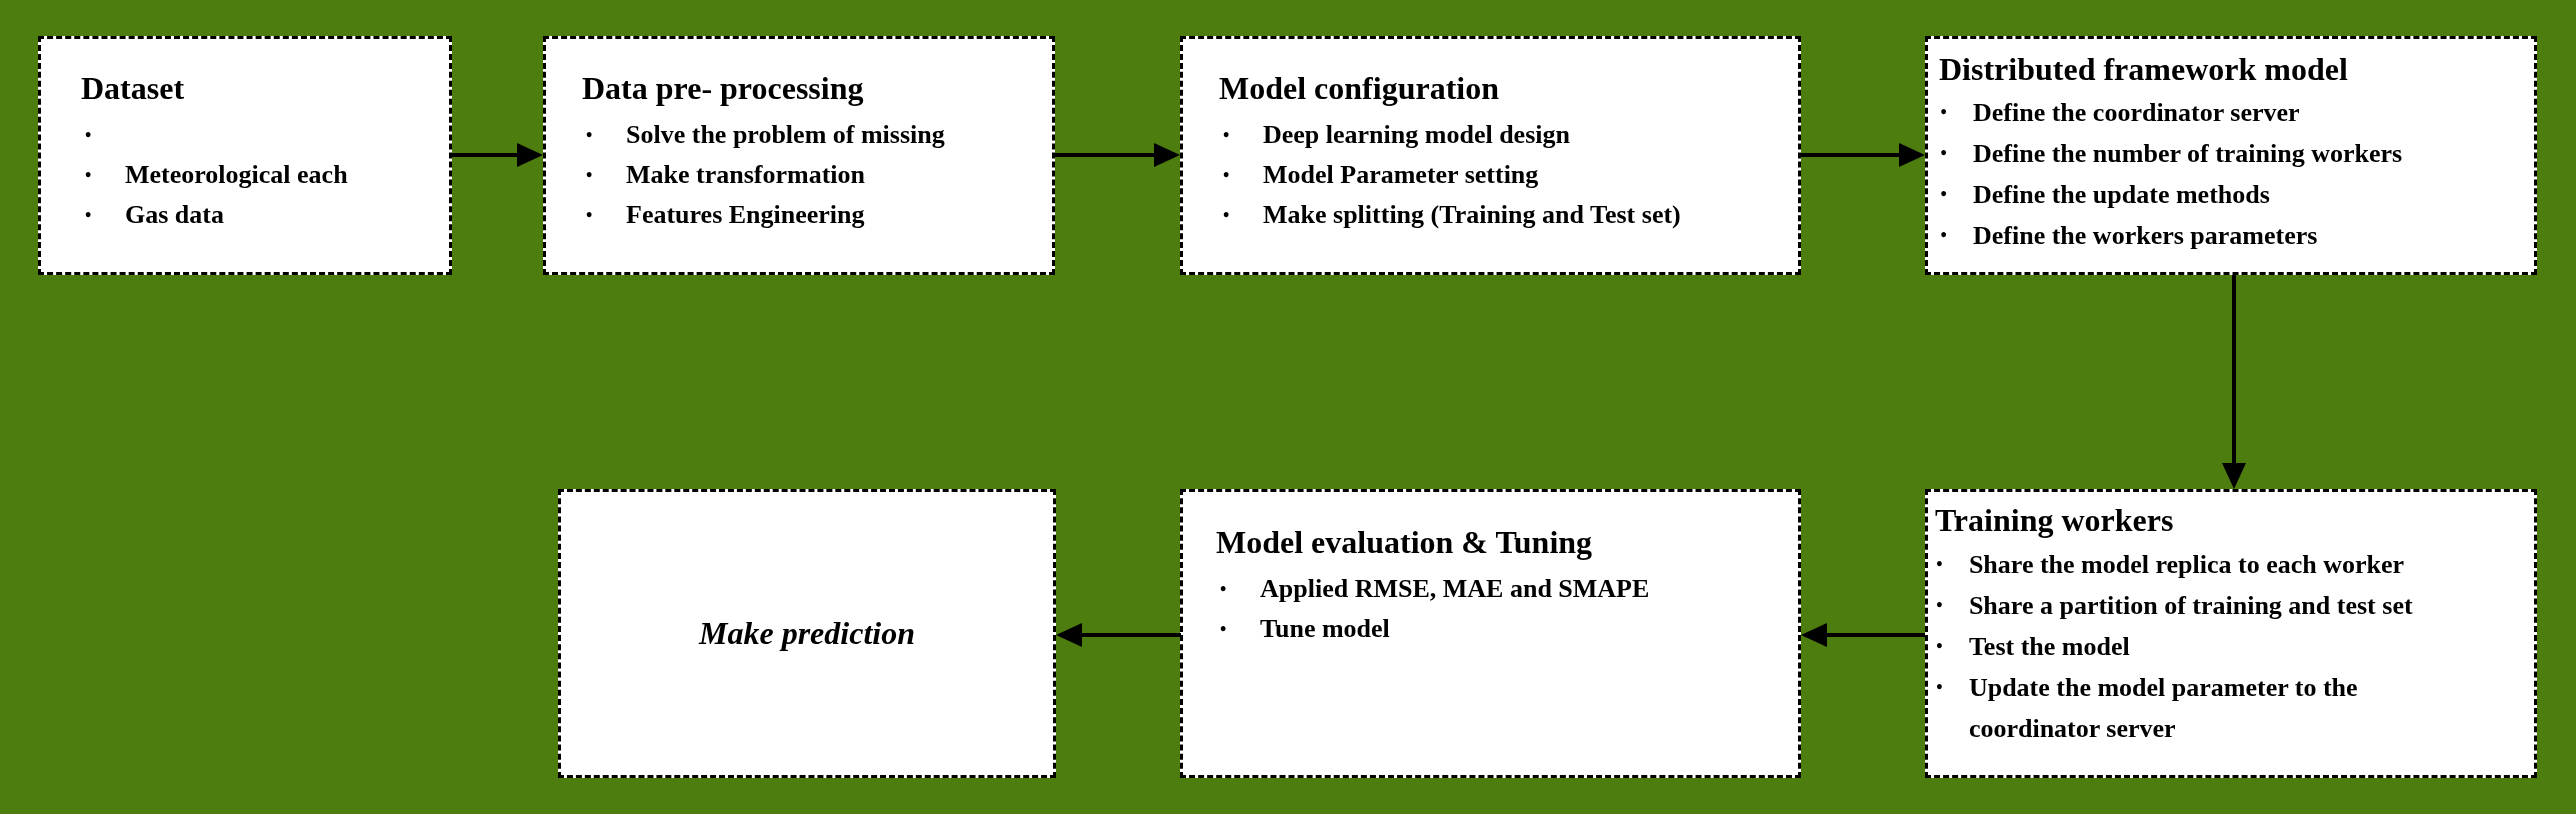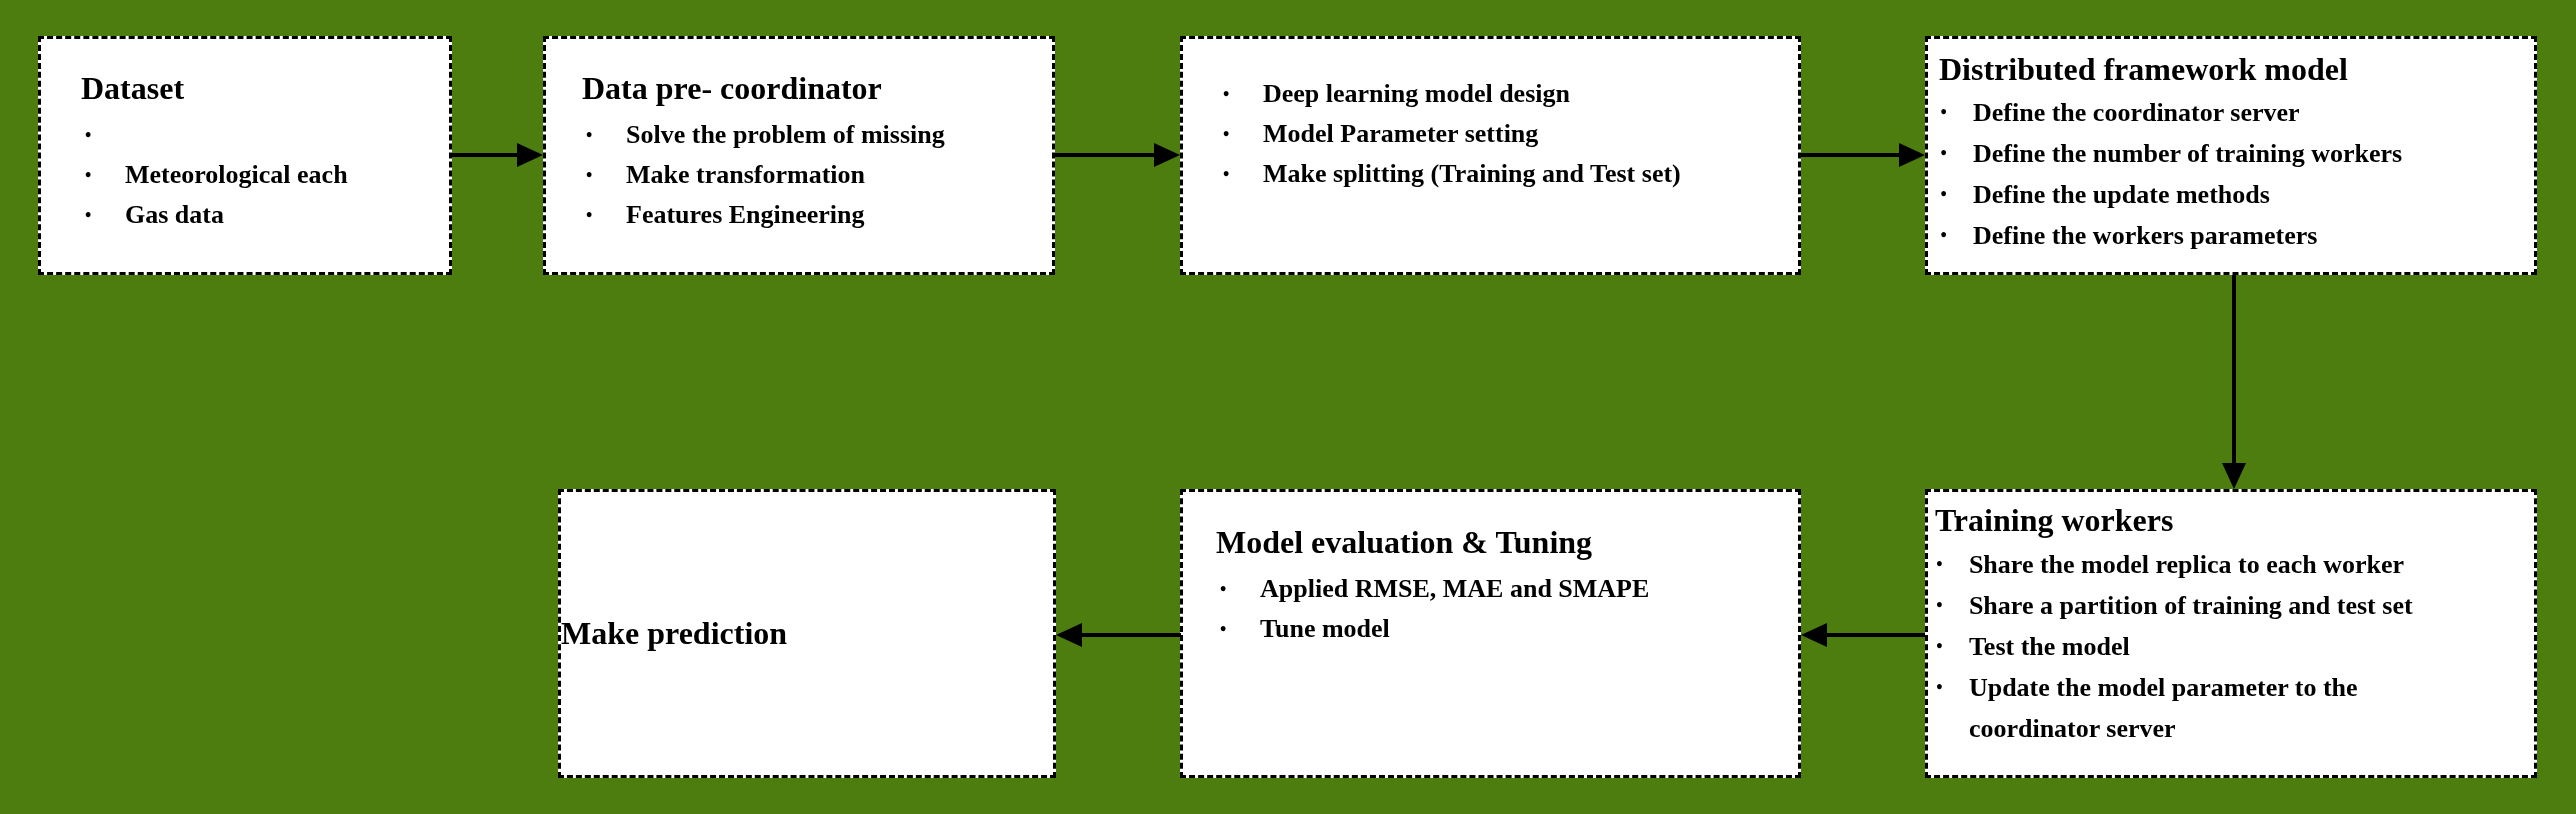--- a/index.html
+++ b/index.html
@@ -47,21 +47,21 @@
     white-space: pre-line;
   }
   
   .box-dataset        { left: 38px;   top: 36px;  width: 414px; height: 239px; padding: 29px 12.4px 0 40px; }
   .box-preprocessing  { left: 543px;  top: 36px;  width: 512px; height: 239px; padding: 29px 12.4px 0 36px; }
   .box-modelconfig    { left: 1180px; top: 36px;  width: 621px; height: 239px; padding: 29px 12.4px 0 36px; }
   .box-framework      { left: 1925px; top: 36px;  width: 612px; height: 239px; padding: 9.6px 6.9px 0 11px; }
   .box-training       { left: 1925px; top: 489px; width: 612px; height: 289px; padding: 8.2px 6.9px 0 6.9px; }
   .box-evaluation     { left: 1180px; top: 489px; width: 621px; height: 289px; padding: 30px 12.4px 0 33px; }
   .box-prediction     { left: 558px;  top: 489px; width: 498px; height: 289px;
-                        display: flex; align-items: center; justify-content: flex-start; }
+                        display: flex; align-items: center; justify-content: center; font-style: italic; }
   .box-framework .items, .box-training .items { margin-top: 2.7px; }
   .box-framework .bullet, .box-training .bullet { flex: 0 0 34px; padding-left: 1.4px; }
   .box-framework .li, .box-training .li { line-height: 41px; }
   .box-prediction .box-title { white-space: nowrap; }
 
   
   .hline {
     position: absolute;
     height: 4.1px;
     background: #000000;
@@ -109,38 +109,39 @@
         <span class="li-text">Meteorological each</span>
       </div>
       <div class="li">
         <span class="bullet">•</span>
         <span class="li-text">Gas data</span>
       </div>
     </div>
   </div>
 
   <div class="box box-preprocessing">
-    <div class="box-title">Data pre- coordinator</div>
+    <div class="box-title">Data pre- processing</div>
     <div class="items">
       <div class="li">
         <span class="bullet">•</span>
         <span class="li-text">Solve the problem of missing</span>
       </div>
       <div class="li">
         <span class="bullet">•</span>
         <span class="li-text">Make transformation</span>
       </div>
       <div class="li">
         <span class="bullet">•</span>
         <span class="li-text">Features Engineering</span>
       </div>
     </div>
   </div>
 
   <div class="box box-modelconfig">
+    <div class="box-title">Model configuration</div>
     <div class="items">
       <div class="li">
         <span class="bullet">•</span>
         <span class="li-text">Deep learning model design</span>
       </div>
       <div class="li">
         <span class="bullet">•</span>
         <span class="li-text">Model Parameter setting</span>
       </div>
       <div class="li">

